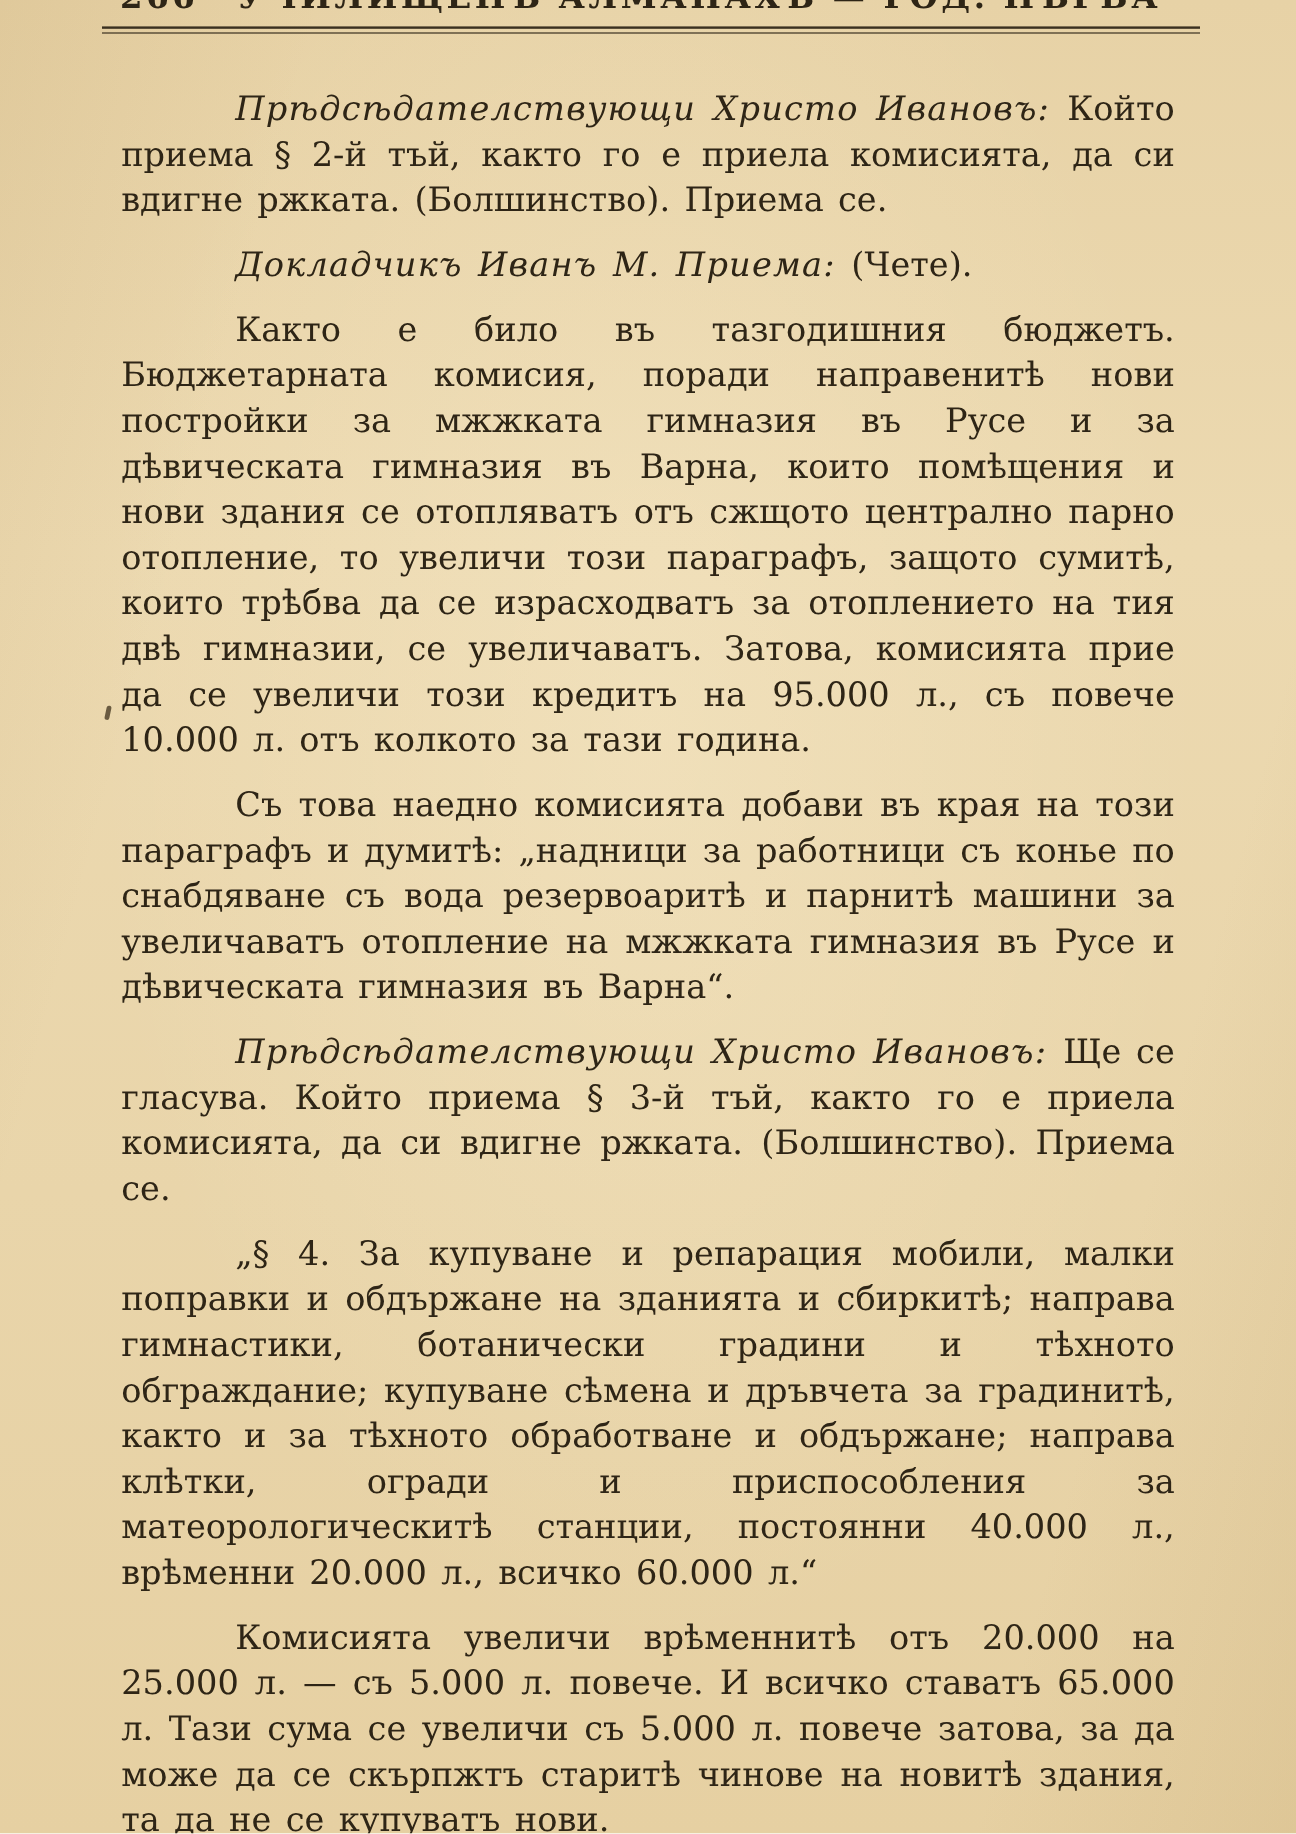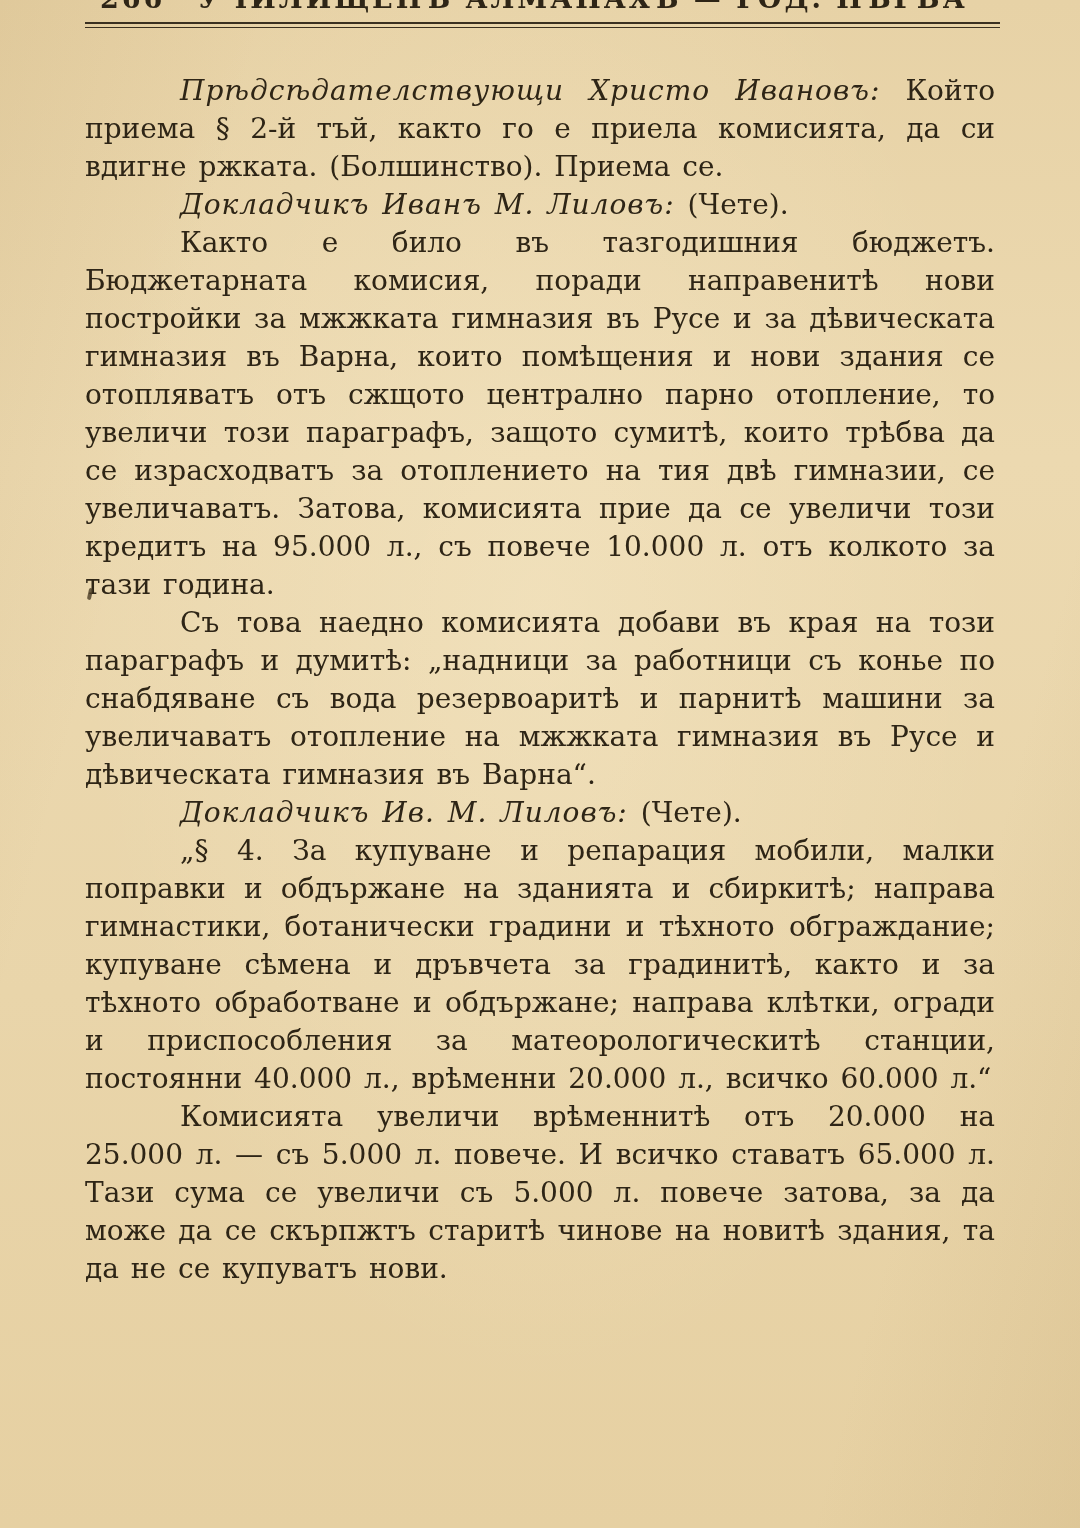--- a/index.html
+++ b/index.html
@@ -41,21 +41,21 @@
     border-top:2px solid #3a3020;
     border-bottom:1px solid #3a3020;
   }
   .body-text{
     margin:44px 85px 0 85px;
     font-size:28px;
     line-height:38px;
     text-align:justify;
   }
   .para{
-    margin:0;
+    margin:16px;
     text-indent:95px;
     word-spacing:3px;
   }
   .speaker{
     font-style:italic;
     letter-spacing:1px;
   }
   .ink-speck{
     position:absolute;
     left:88px;
@@ -79,21 +79,21 @@
       <span class="title">УЧИЛИЩЕНЪ АЛМАНАХЪ — ГОД. ПЪРВА</span>
     </div>
   </div>
 
   <div class="double-rule"></div>
 
   <div class="ink-speck"></div>
 
   <div class="body-text">
       <p class="para"><span class="speaker">Прѣдсѣдателствующи Христо Ивановъ: </span><span>Който приема § 2-й тъй, както го е приела комисията, да си вдигне ржката. (Болшинство). Приема се.</span></p>
-      <p class="para"><span class="speaker">Докладчикъ Иванъ М. Лиловъ: </span><span>(Чете).</span></p>
+      <p class="para"><span class="speaker">Докладчикъ Иванъ М. Приема: </span><span>(Чете).</span></p>
       <p class="para"><span>Както е било въ тазгодишния бюджетъ. Бюджетарната комисия, поради направенитѣ нови постройки за мжжката гимназия въ Русе и за дѣвическата гимназия въ Варна, които помѣщения и нови здания се отопляватъ отъ сжщото централно парно отопление, то увеличи този параграфъ, защото сумитѣ, които трѣбва да се израсходватъ за отоплението на тия двѣ гимназии, се увеличаватъ. Затова, комисията прие да се увеличи този кредитъ на 95.000 л., съ повече 10.000 л. отъ колкото за тази година.</span></p>
       <p class="para"><span>Съ това наедно комисията добави въ края на този параграфъ и думитѣ: „надници за работници съ конье по снабдяване съ вода резервоаритѣ и парнитѣ машини за увеличаватъ отопление на мжжката гимназия въ Русе и дѣвическата гимназия въ Варна“.</span></p>
-      <p class="para"><span class="speaker">Докладчикъ Ив. М. Лиловъ: </span><span>(Чете).</span></p>
+      <p class="para"><span class="speaker">Прѣдсѣдателствующи Христо Ивановъ: </span><span>Ще се гласува. Който приема § 3-й тъй, както го е приела комисията, да си вдигне ржката. (Болшинство). Приема се.</span></p>
       <p class="para"><span>„§ 4. За купуване и репарация мобили, малки поправки и обдържане на зданията и сбиркитѣ; направа гимнастики, ботанически градини и тѣхното обграждание; купуване сѣмена и дръвчета за градинитѣ, както и за тѣхното обработване и обдържане; направа клѣтки, огради и приспособления за матеорологическитѣ станции, постоянни 40.000 л., врѣменни 20.000 л., всичко 60.000 л.“</span></p>
       <p class="para"><span>Комисията увеличи врѣменнитѣ отъ 20.000 на 25.000 л. — съ 5.000 л. повече. И всичко ставатъ 65.000 л. Тази сума се увеличи съ 5.000 л. повече затова, за да може да се скърпжтъ старитѣ чинове на новитѣ здания, та да не се купуватъ нови.</span></p>
     </div>
 
 </div>
 
 </body></html>

